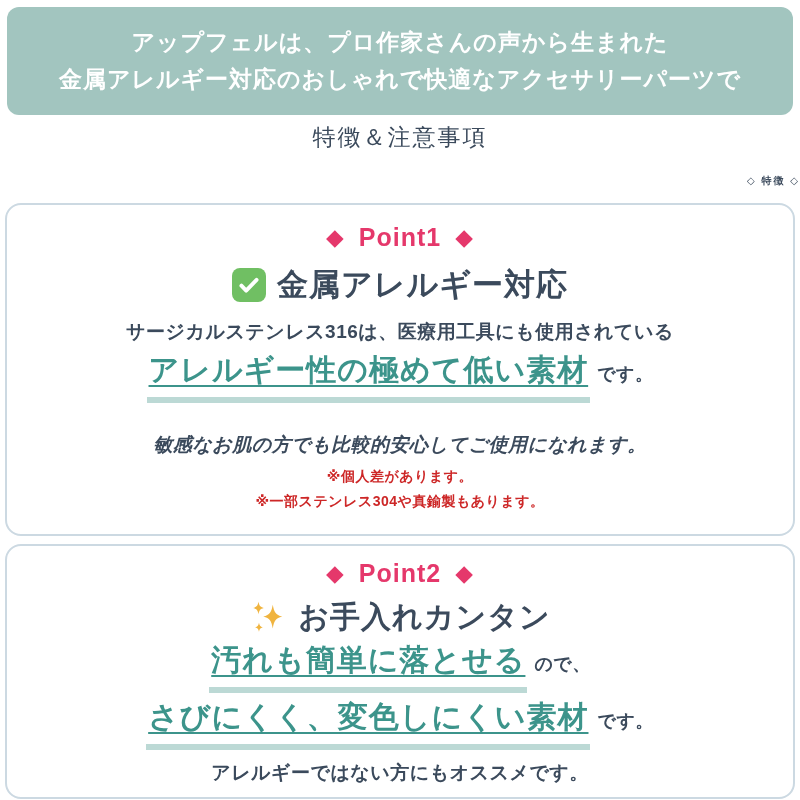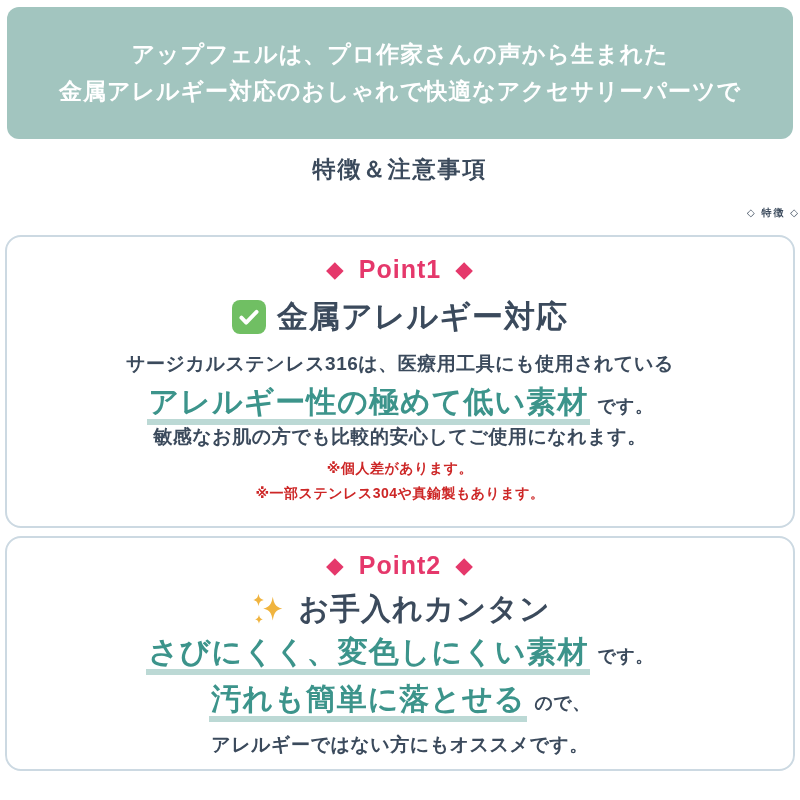--- a/index.html
+++ b/index.html
@@ -14,27 +14,27 @@
     --sparkle-gold:#f0b43f;
   }
   *{box-sizing:border-box;}
   html,body{margin:0;padding:0;}
   body{
     width:800px;height:800px;overflow:hidden;background:#ffffff;
     font-family:"Liberation Sans","DejaVu Sans",sans-serif;
     color:var(--dark-text);
   }
   .banner{
-    margin:7px 7px 0;height:132px;border-radius:12px;
+    margin:7px 7px 0;height:108px;border-radius:12px;
     background:var(--banner-bg);color:#ffffff;
     display:flex;flex-direction:column;justify-content:center;align-items:center;
     text-align:center;font-weight:bold;font-size:23px;line-height:37px;letter-spacing:1px;
   }
   .section-title{
-    margin-top:15px;text-align:center;font-size:23px;font-weight:bold;
+    margin-top:7px;text-align:center;font-size:23px;font-weight:normal;
     color:var(--dark-text);letter-spacing:2px;
   }
   .section-subtitle{
     margin-top:21px;text-align:right;font-size:10px;font-weight:bold;
     color:var(--dark-text);letter-spacing:2px;
   }
   .card{
     margin:15px 5px 0;background:#ffffff;border:2px solid var(--card-border);
     border-radius:16px;text-align:center;padding:18px 10px 20px;
   }
@@ -56,23 +56,23 @@
   }
   .sparkles-icon{width:38px;height:38px;flex:0 0 auto;}
   .body-line{margin-top:16px;font-size:19px;font-weight:bold;line-height:24px;letter-spacing:0.5px;}
   .card.second .body-line{margin-top:12px;}
   .highlight-line{
     margin-top:9px;font-size:30px;font-weight:bold;line-height:34px;
     color:var(--teal-text);letter-spacing:1px;
   }
   .card.second .highlight-line{margin-top:7px;}
   .highlight{
-    display:inline-block;padding:0 2px 0;
+    display:inline-block;padding:0 2px 10px;
     border-bottom:6px solid var(--underline);
-    text-decoration-thickness:2px;text-underline-offset:5px;
+    text-decoration:underline;text-decoration-thickness:2px;text-underline-offset:5px;
   }
   .suffix{font-size:18px;font-weight:bold;color:var(--dark-text);margin-left:7px;letter-spacing:0.5px;}
   .notes{margin-top:7px;}
   .note{font-size:14px;font-weight:bold;color:var(--warning-red);line-height:25px;letter-spacing:0.5px;}
   .tail-line{margin-top:11px;font-size:19px;font-weight:bold;line-height:24px;letter-spacing:0.5px;}
 </style>
 </head>
 <body>
 
 <div class="banner">
@@ -94,21 +94,21 @@
       <svg width="26" height="26" viewBox="0 0 24 24">
           <path d="M5 12.6l4.4 4.6L19 7.2" stroke="#ffffff" stroke-width="3.6" fill="none" stroke-linecap="round" stroke-linejoin="round"></path>
         </svg>
     </span>
     <span>金属アレルギー対応</span>
   </div>
   <div class="body-line">サージカルステンレス316は、医療用工具にも使用されている</div>
   <div class="highlight-line">
     <span class="highlight">アレルギー性の極めて低い素材</span><span class="suffix">です。</span>
   </div>
-  <div class="body-line" style="margin-top:0;">敏感なお肌の方でも比較的安心してご使用になれます。</div>
+  <div class="body-line" style="margin-top:30px;font-style:italic;">敏感なお肌の方でも比較的安心してご使用になれます。</div>
   <div class="notes">
     <div class="note">※個人差があります。</div>
     <div class="note">※一部ステンレス304や真鍮製もあります。</div>
   </div>
 </div>
 
 <div class="card second">
   <div class="point-badge">
     <span class="diamond">◆</span>
       <span>Point2</span>
@@ -118,19 +118,19 @@
     <span class="sparkles-icon">
       <svg width="38" height="38" viewBox="0 0 40 40">
         <path d="M25 7 C26.4 15 28 17.6 35 19.5 C28 21.4 26.4 24 25 32 C23.6 24 22 21.4 15 19.5 C22 17.6 23.6 15 25 7 Z" fill="#f0b43f"></path>
         <path d="M10 4 C10.8 8.2 11.8 9.4 15.5 10.5 C11.8 11.6 10.8 12.8 10 17 C9.2 12.8 8.2 11.6 4.5 10.5 C8.2 9.4 9.2 8.2 10 4 Z" fill="#f0b43f"></path>
         <path d="M10.5 26 C11.1 29 11.8 29.9 14.5 30.8 C11.8 31.7 11.1 32.6 10.5 35.6 C9.9 32.6 9.2 31.7 6.5 30.8 C9.2 29.9 9.9 29 10.5 26 Z" fill="#f0b43f"></path>
       </svg>
     </span>
     <span>お手入れカンタン</span>
   </div>
   <div class="highlight-line">
-    <span class="highlight">さびにくく、変色しにくい素材</span><span class="suffix">です。</span>
+    <span class="highlight">汚れも簡単に落とせる</span><span class="suffix">ので、</span>
   </div>
   <div class="highlight-line">
-    <span class="highlight">汚れも簡単に落とせる</span><span class="suffix">ので、</span>
+    <span class="highlight">さびにくく、変色しにくい素材</span><span class="suffix">です。</span>
   </div>
   <div class="tail-line">アレルギーではない方にもオススメです。</div>
 </div>
 
 </body></html>

